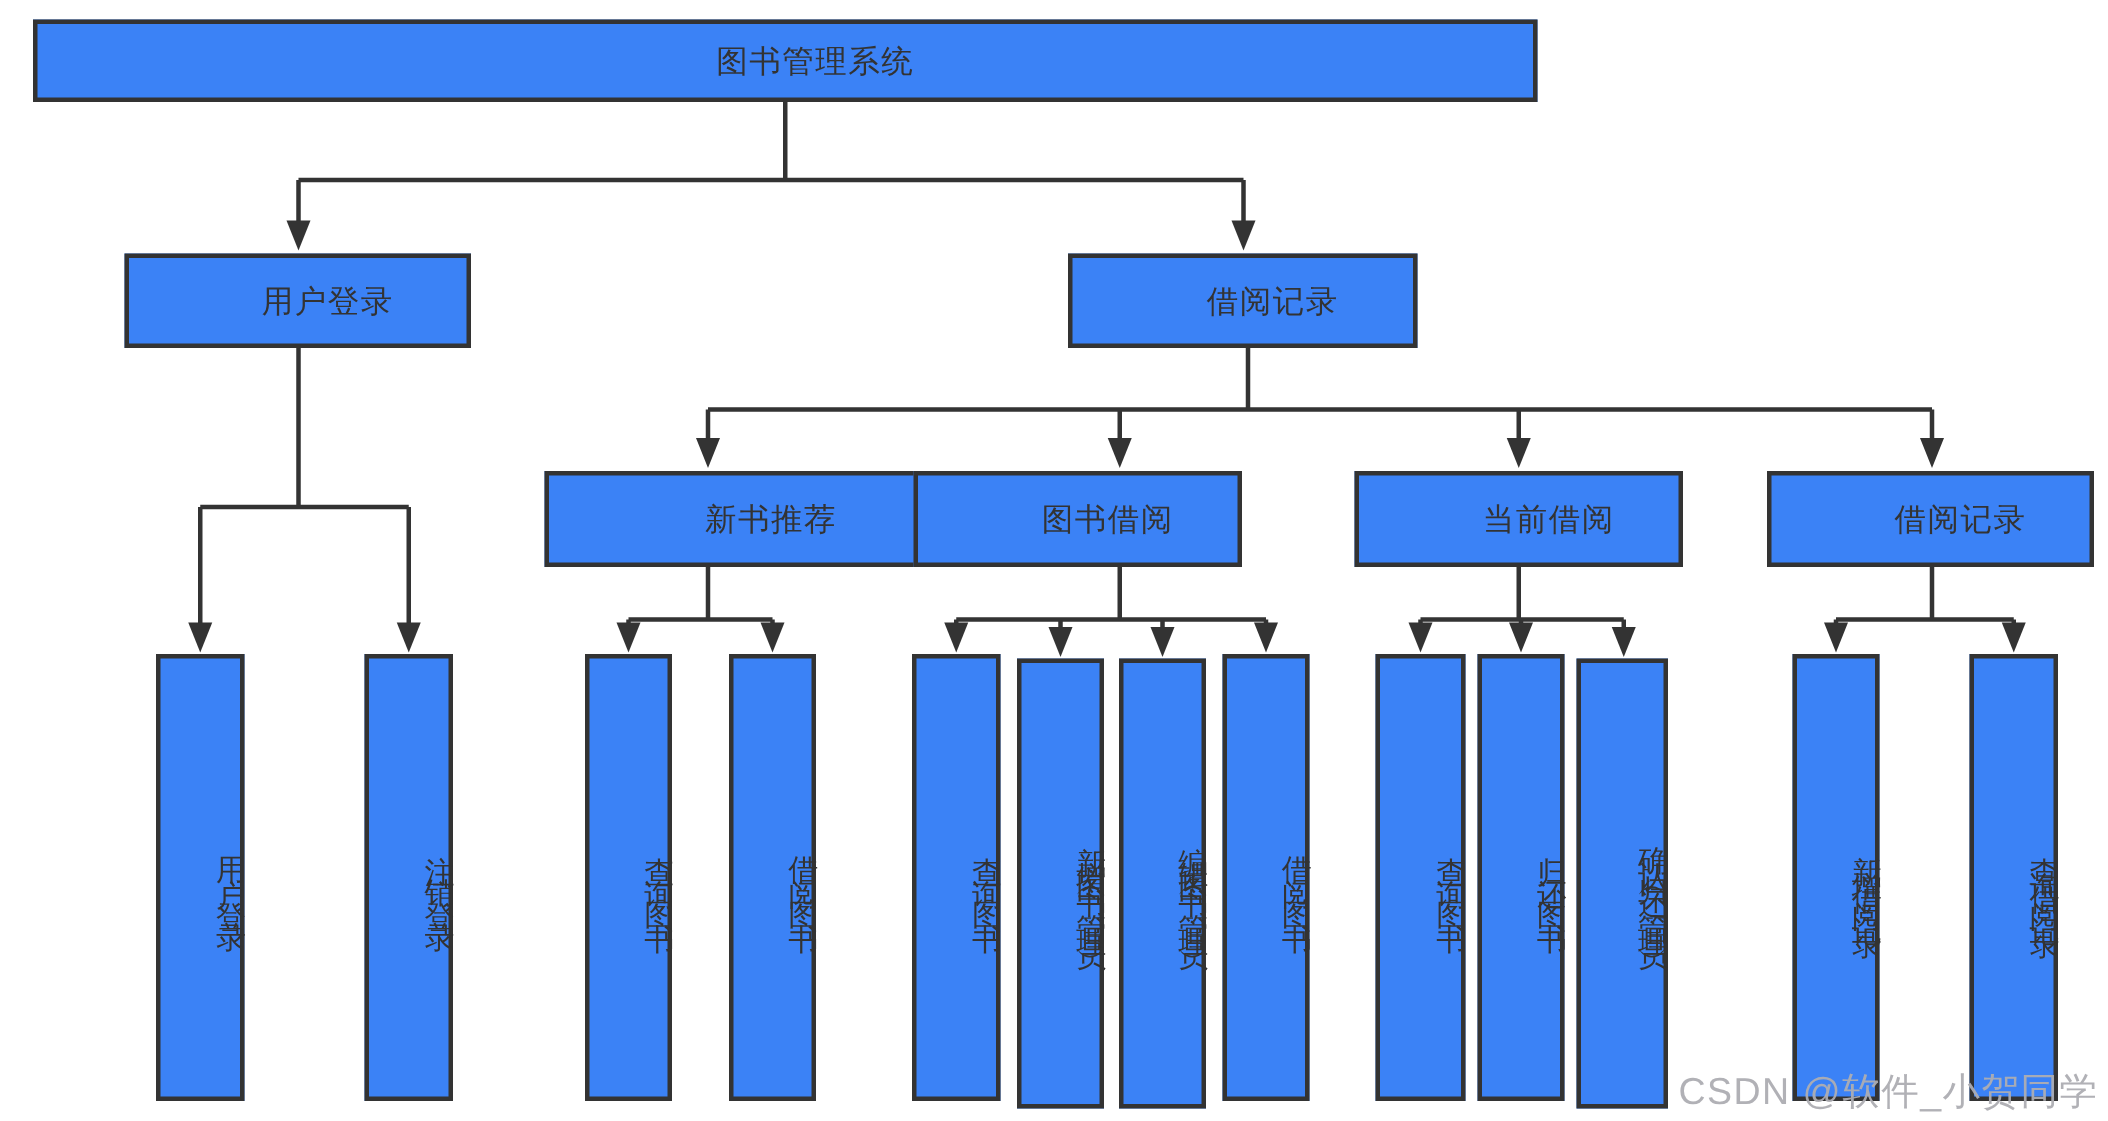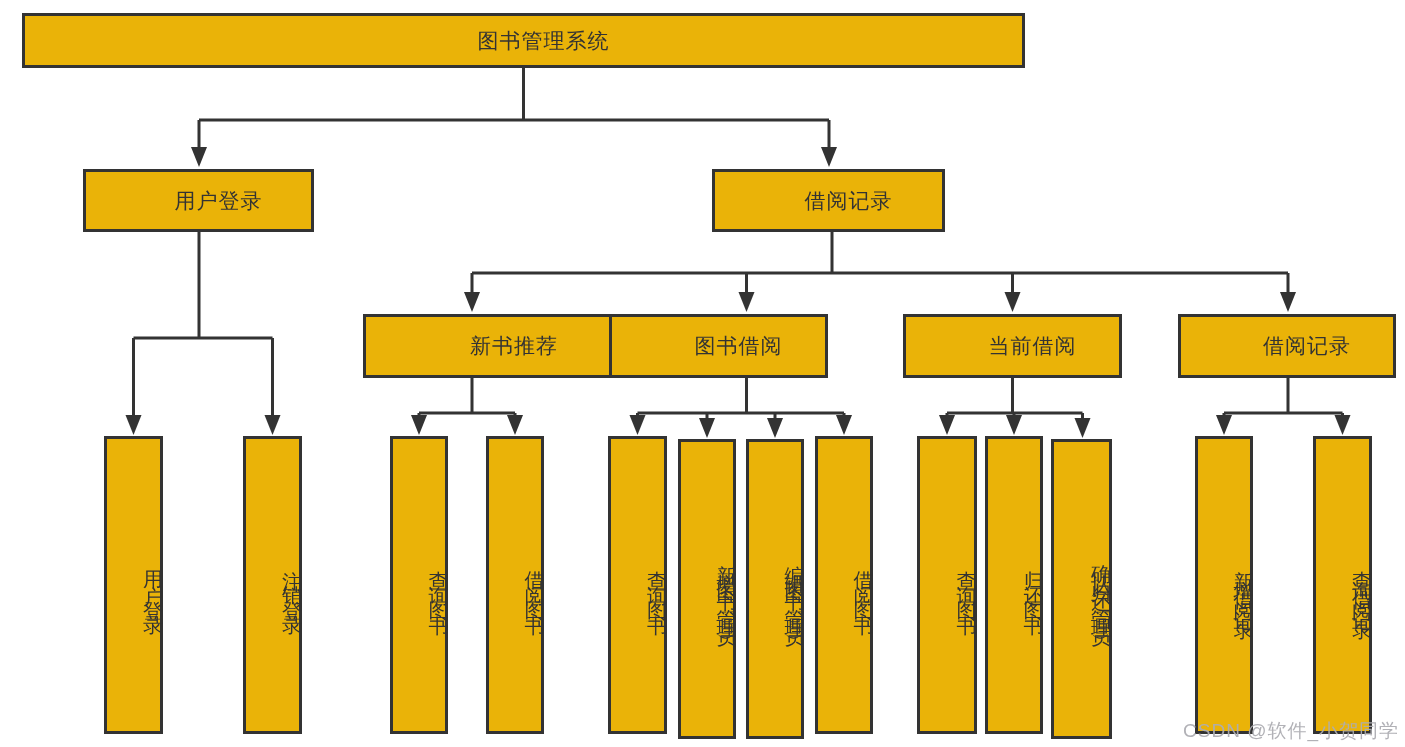--- a/index.html
+++ b/index.html
@@ -4,30 +4,30 @@
 <style>
   html,body{margin:0;padding:0;background:#ffffff;}
   .canvas{
     position:relative;width:1405px;height:747px;background:#ffffff;overflow:hidden;
     font-family:"Liberation Sans","DejaVu Sans",sans-serif;color:#333333;
   }
   svg.wires{position:absolute;left:0;top:0;}
   .wire{stroke:#333333;stroke-width:3;fill:none;}
   .arrow{fill:#333333;stroke:none;}
   .node{
-    position:absolute;box-sizing:border-box;border:3px solid #333333;background:#eab308;
+    position:absolute;box-sizing:border-box;border:3px solid #333333;background:#3b82f6;
     display:flex;align-items:center;justify-content:center;text-align:center;padding-left:40px;
   }
   .node.h{font-size:21px;letter-spacing:1px;}
   .node.v span{writing-mode:vertical-rl;text-orientation:mixed;font-size:20px;line-height:1;}
   .s15 span{letter-spacing:15px;}
   .s10 span{letter-spacing:10px;}
   .s9  span{letter-spacing:9px;}
   .watermark{
-    position:absolute;right:6px;bottom:3px;font-size:19px;letter-spacing:1px;
+    position:absolute;right:6px;bottom:3px;font-size:25px;letter-spacing:1px;
     color:rgba(173,173,178,0.95);z-index:6;white-space:nowrap;
   }
 </style>
 </head>
 <body>
 
 <div class="canvas">
 
   <svg class="wires" width="1405" height="747" viewBox="0 0 1405 747">
 

